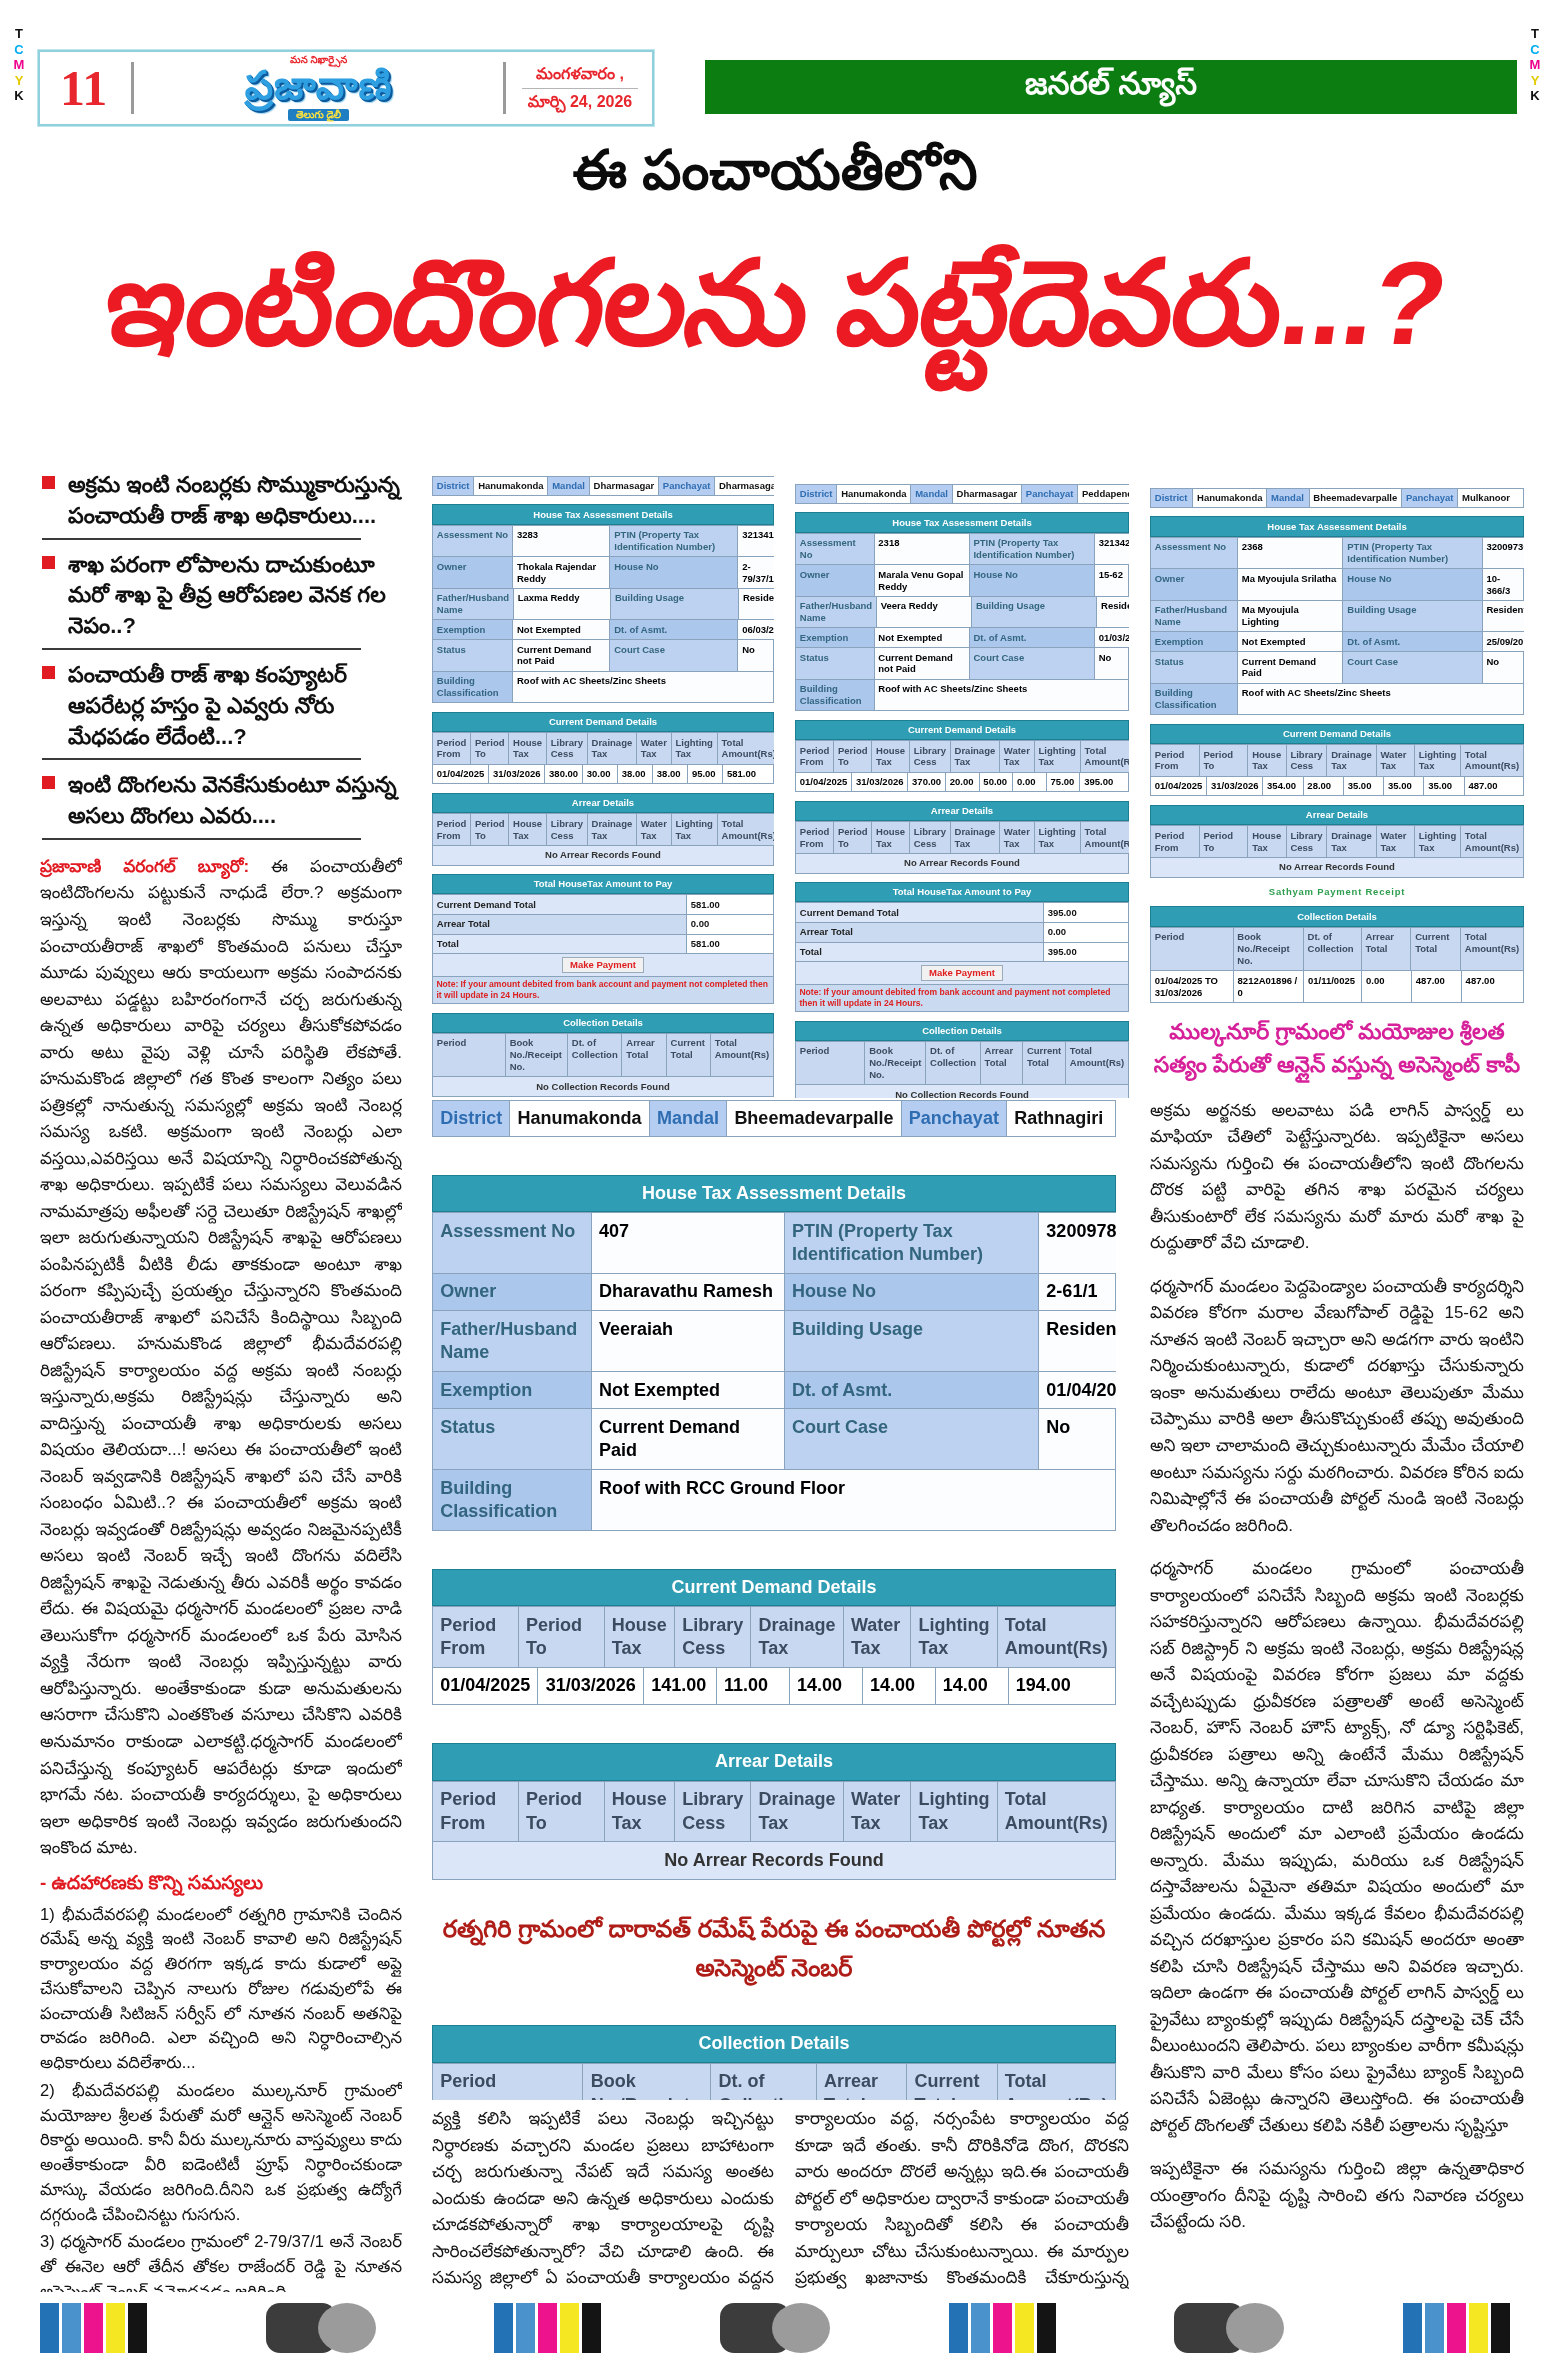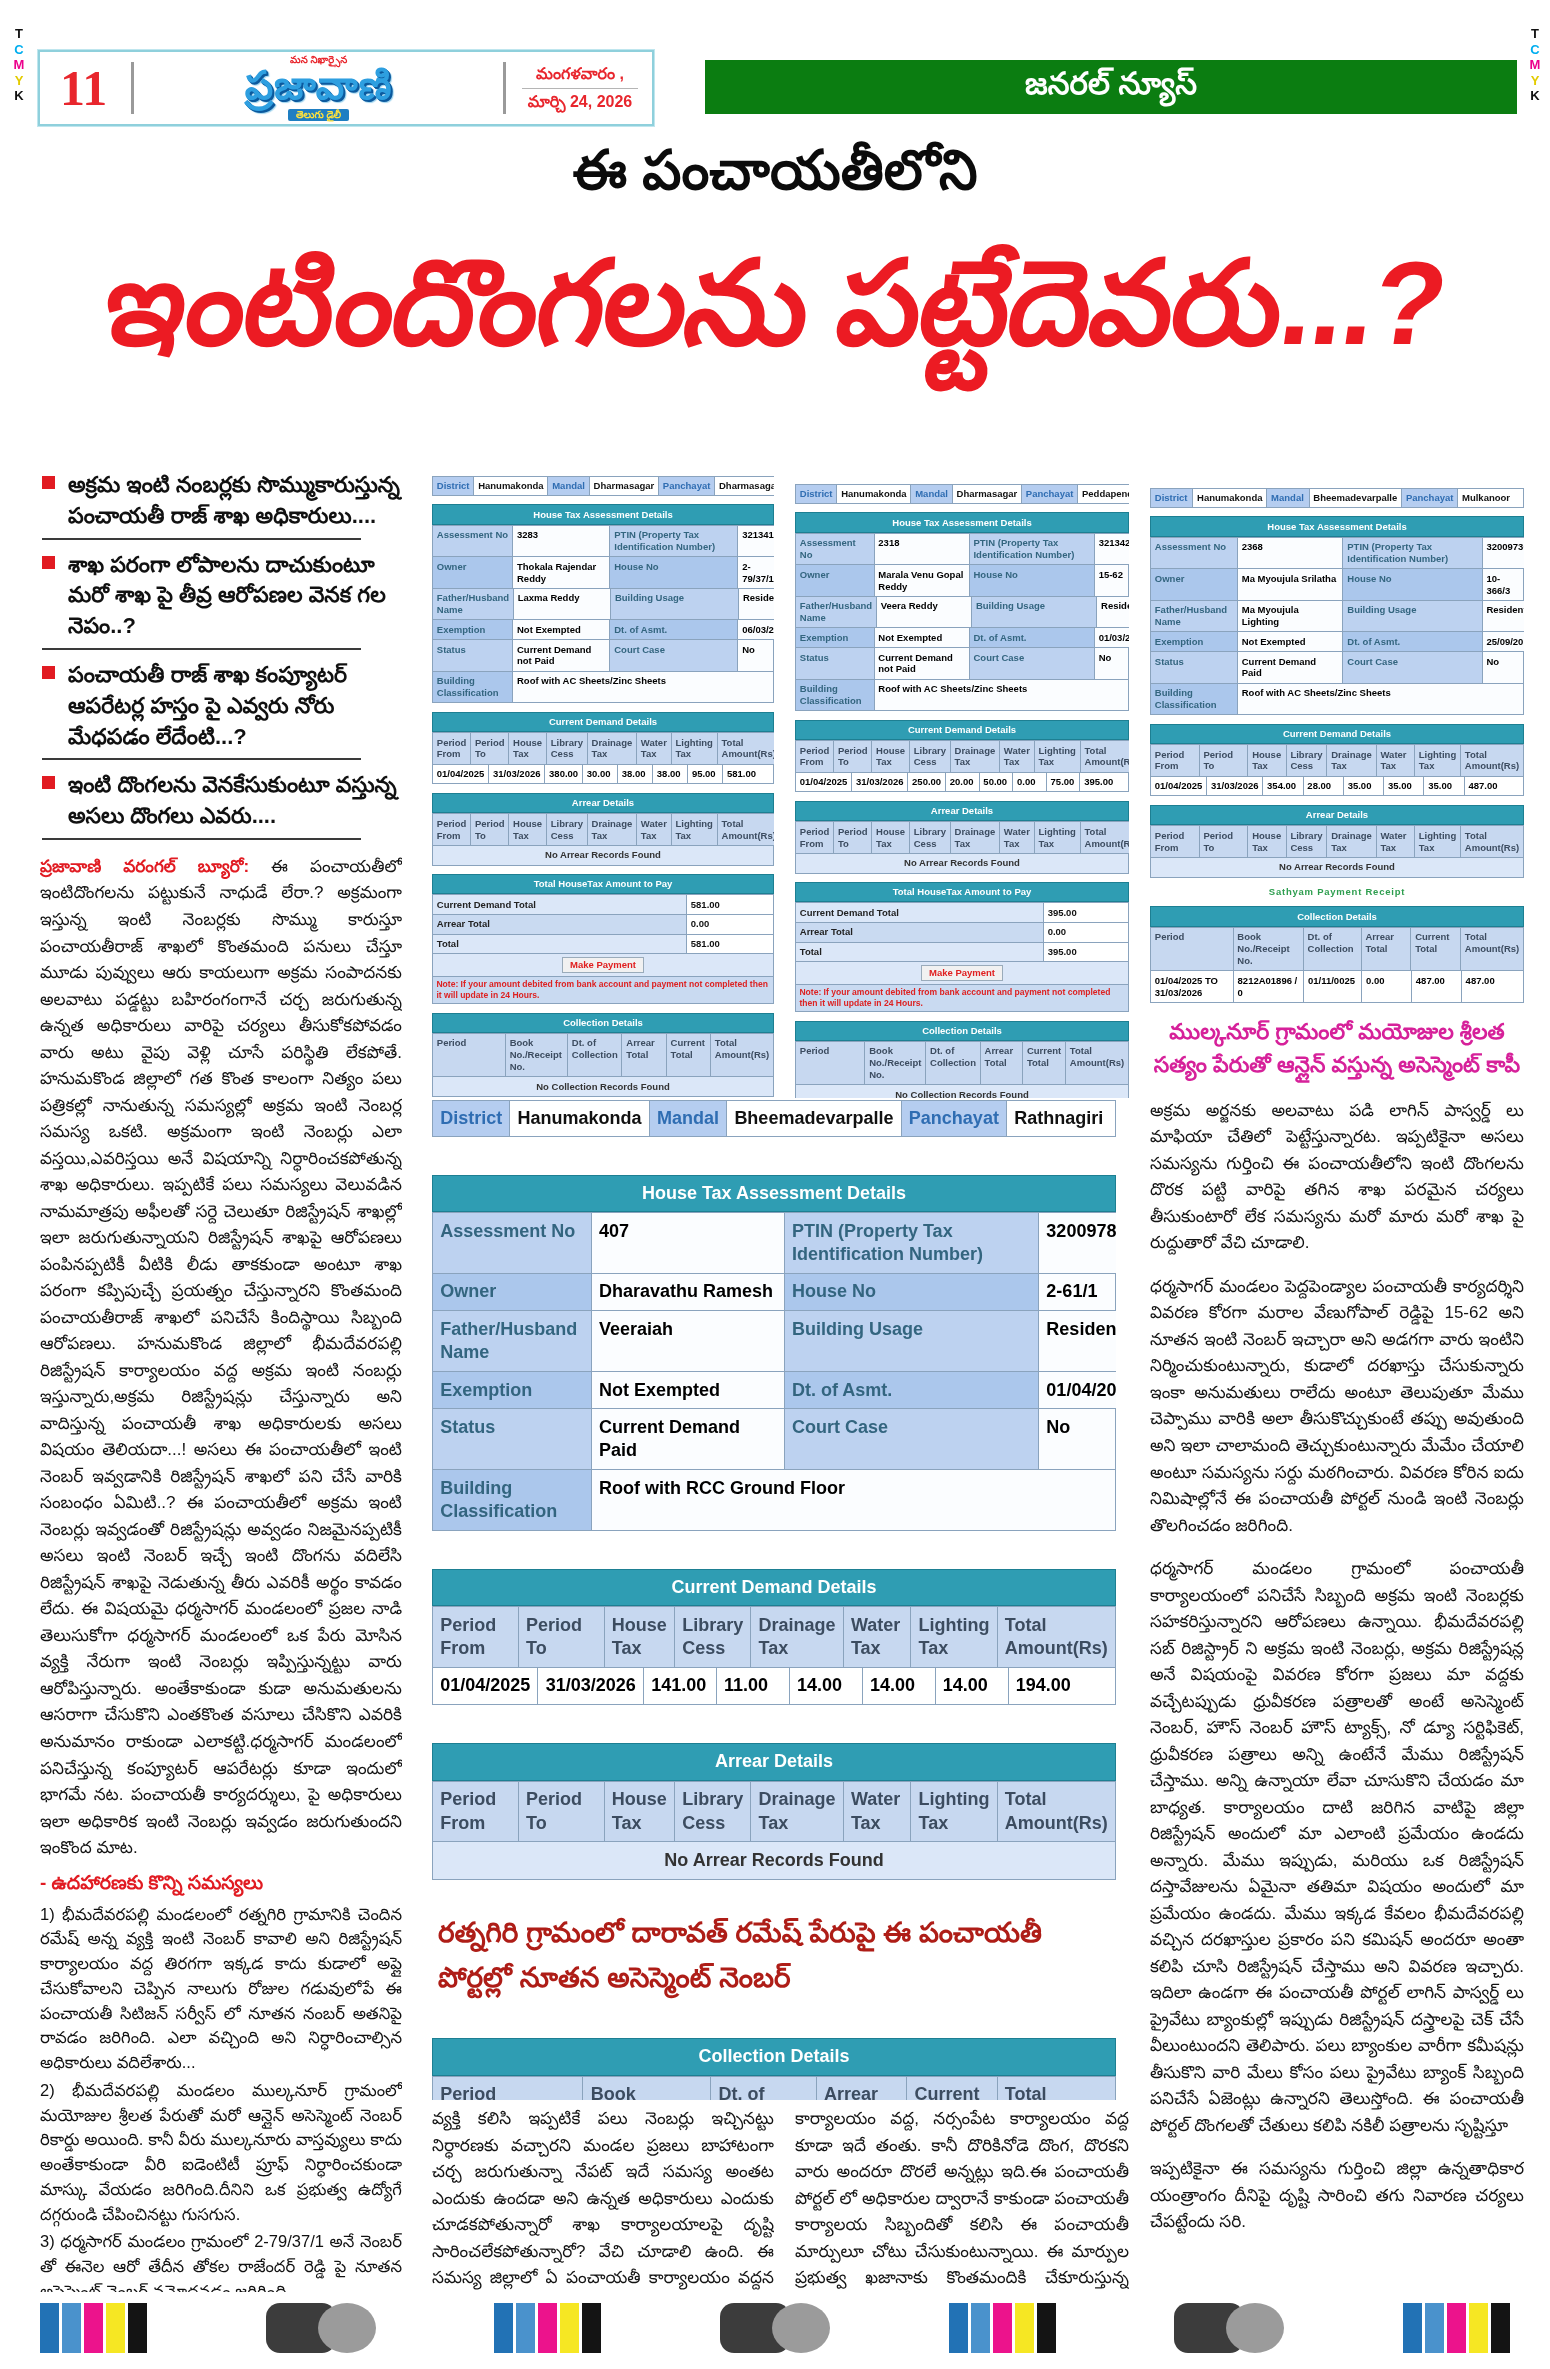--- a/index.html
+++ b/index.html
@@ -42,21 +42,21 @@
   #col1-subhead{color:#e11b22;font-weight:800;font-size:19px;margin:10px 0 4px;}
   .numitem{font-size:16.5px;line-height:1.5;text-align:justify;margin:0 0 3px;}
 
   #col2-zone{left:432px;top:476px;width:342px;height:622px;overflow:hidden;}
   #col3-zone{left:795px;top:484px;width:334px;height:614px;overflow:hidden;}
   #col4-zone{left:1150px;top:488px;width:374px;height:1802px;overflow:hidden;}
   #heading-c{color:#d6219a;font-size:22px;font-weight:800;text-align:center;line-height:1.5;margin:12px 0 8px;}
   #col4-zone .bodytext{margin-bottom:16px;}
 
   #big-zone{left:432px;top:1100px;width:684px;height:1000px;overflow:hidden;}
-  #heading-d{color:#ae1d17;font-size:28px;font-weight:800;text-align:left;line-height:1.62;margin:30px 6px 26px;}
+  #heading-d{color:#ae1d17;font-size:24px;font-weight:800;text-align:center;line-height:1.62;margin:30px 6px 26px;}
   #col2-bottom{left:432px;top:2106px;width:342px;height:186px;overflow:hidden;}
   #col3-bottom{left:795px;top:2106px;width:334px;height:186px;overflow:hidden;}
 
   
   .shot{background:#fff;}
   .small{font-size:9.5px;line-height:1.25;}
   .big{font-size:18px;line-height:1.3;}
   .tbar{background:#2f9db3;color:#fff;font-weight:700;text-align:center;padding:.34em 0;border:1px solid #1d7f92;}
   .gap{margin-top:.9em;}
   .big .gap{margin-top:2.1em;}
@@ -335,21 +335,21 @@
             <div class="dh">House Tax</div>
             <div class="dh">Library Cess</div>
             <div class="dh">Drainage Tax</div>
             <div class="dh">Water Tax</div>
             <div class="dh">Lighting Tax</div>
             <div class="dh">Total Amount(Rs)</div>
           </div>
           <div class="trow ddata">
             <div class="dv">01/04/2025</div>
             <div class="dv">31/03/2026</div>
-            <div class="dv">250.00</div>
+            <div class="dv">370.00</div>
             <div class="dv">20.00</div>
             <div class="dv">50.00</div>
             <div class="dv">0.00</div>
             <div class="dv">75.00</div>
             <div class="dv">395.00</div>
           </div>
         </div>
         <div class="tbar gap">Arrear Details</div>
         <div class="dtab">
           <div class="trow dhead">

